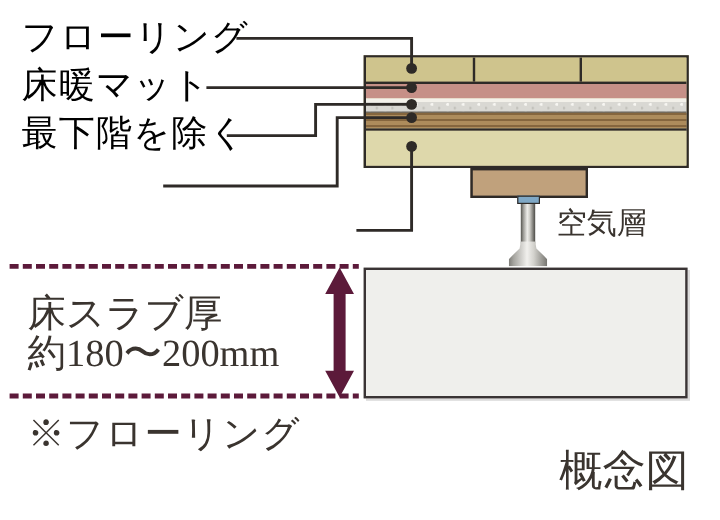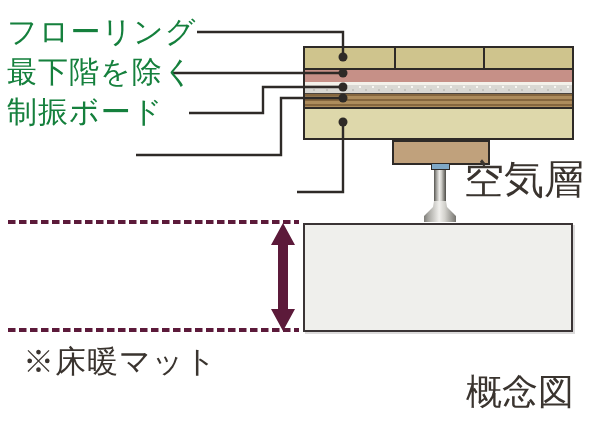--- a/index.html
+++ b/index.html
@@ -2,22 +2,22 @@
 <html><head>
 <meta charset="utf-8">
 <style>
   html,body{margin:0;padding:0;background:#ffffff;}
   .canvas{
     position:relative;width:600px;height:433px;background:#ffffff;overflow:hidden;
     font-family:"Liberation Serif","DejaVu Serif",serif;color:#3a342f;
   }
   .abs{position:absolute;}
   .layer-label{
-    left:7px;font-size:30px;line-height:32px;letter-spacing:1px;white-space:nowrap;
-    color:#15803d;
+    left:18px;font-size:30px;line-height:32px;letter-spacing:1px;white-space:nowrap;
+    color:#000000;
   }
   
   .board{
     left:303px;top:46px;width:271px;height:94px;
     border:2px solid #2e2a27;box-sizing:border-box;background:#ded8ab;
   }
   .row{position:absolute;left:0;width:100%;box-sizing:border-box;}
   .row-flooring{top:0;height:22px;background:#cfc48d;border-bottom:2px solid #2e2a27;}
   .plank-divider{position:absolute;top:0;width:2px;height:20px;background:#2e2a27;}
   .row-pink{top:22px;height:12px;background:#c69087;}
@@ -54,21 +54,21 @@
   }
   
   .slab{
     left:303px;top:223px;width:270px;height:109px;
     background:#efefec;border:2px solid #3a3435;box-sizing:border-box;
     box-shadow:2px 2px 0 rgba(60,55,55,0.18);
   }
   .overlay{position:absolute;left:0;top:0;width:600px;height:433px;pointer-events:none;}
   .slab-caption{left:23px;top:245px;font-size:32px;line-height:33px;white-space:nowrap;}
   .footnote{left:23px;top:341px;font-size:31px;white-space:nowrap;letter-spacing:1px;}
-  .air-label{left:464px;top:152px;font-size:40px;white-space:nowrap;}
+  .air-label{left:464px;top:169px;font-size:25px;white-space:nowrap;}
   .concept-label{left:466px;top:368px;font-size:36px;white-space:nowrap;}
 </style>
 </head>
 <body>
 
 <div class="canvas">
 
   <div class="abs board">
     <div class="row row-flooring">
       <div class="plank-divider" style="left:89px"></div>
@@ -104,23 +104,27 @@
       <circle cx="343" cy="122" r="4.5"></circle>
     </g>
     <g stroke="#5c1a3a" stroke-width="4">
       <line x1="8" y1="222" x2="299" y2="222" stroke-dasharray="7.5 3.5"></line>
       <line x1="8" y1="330" x2="299" y2="330" stroke-dasharray="7.5 3.5"></line>
     </g>
     <path fill="#5c1a3a" d="M283,223 L295,245 L288,245 L288,309 L295,309 L283,331 L271,309 L278,309 L278,245 L271,245 Z"></path>
   </svg>
 
   <div class="abs layer-label" style="top:16px">フローリング</div>
-  <div class="abs layer-label" style="top:56px">最下階を除く</div>
-  <div class="abs layer-label" style="top:96px">制振ボード</div>
+  <div class="abs layer-label" style="top:56px">床暖マット</div>
+  <div class="abs layer-label" style="top:96px">最下階を除く</div>
 
+  <div class="abs slab-caption">
+    <div>床スラブ厚</div>
+    <div>約180〜200mm</div>
+  </div>
 
-  <div class="abs footnote">※床暖マット</div>
+  <div class="abs footnote">※フローリング</div>
 
   <div class="abs air-label">空気層</div>
 
   <div class="abs concept-label">概念図</div>
 
 </div>
 
 </body></html>

